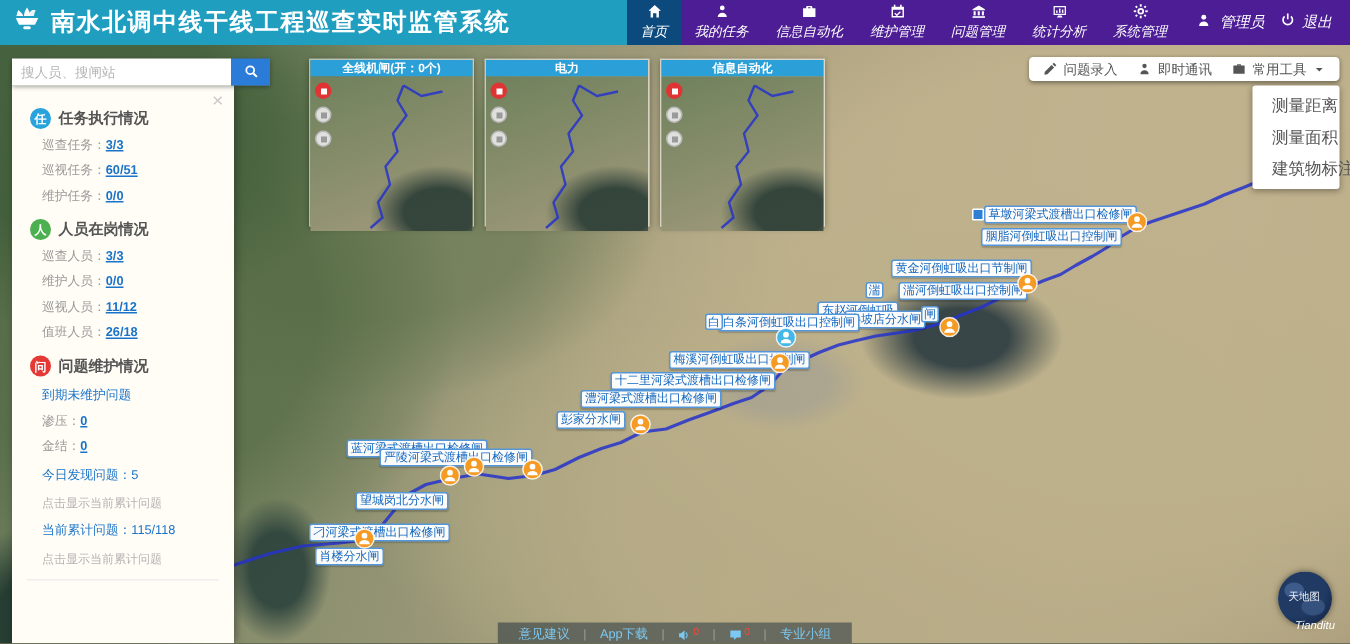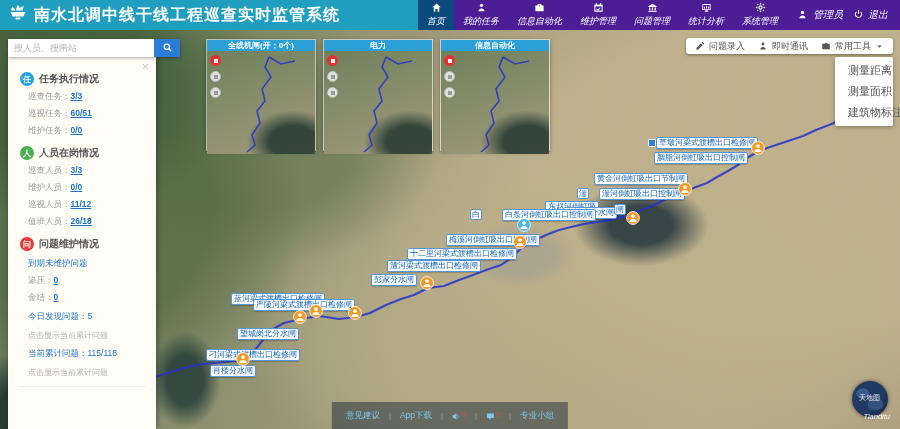--- a/index.html
+++ b/index.html
@@ -77,21 +77,21 @@
 
   
   .toolbar{position:absolute;right:7px;top:38px;height:16px;background:#fff;border-radius:3px;box-shadow:0 1px 3px rgba(0,0,0,.4);display:flex;align-items:center;padding:0 9px;gap:13px;z-index:12;}
   .tool-item{display:flex;align-items:center;gap:4px;font-size:9px;color:#555;cursor:pointer;white-space:nowrap;}
   .tool-item svg{width:10px;height:10px;fill:#6b7a8c;}
   .dropdown{position:absolute;right:7px;top:57px;width:58px;background:#fff;border-radius:2px;box-shadow:0 1px 4px rgba(0,0,0,.35);z-index:12;padding:3px 0;}
   .drop-item{display:flex;align-items:center;gap:5px;padding:3px 8px;font-size:11px;color:#555;cursor:pointer;white-space:nowrap;}
   .drop-item svg{width:9px;height:9px;fill:#9aa6b5;}
 
   
-  .bottom-bar{position:absolute;left:50%;transform:translateX(-50%);bottom:0;height:27px;display:flex;align-items:center;gap:9px;background:rgba(8,28,48,.45);padding:0 14px;z-index:8;white-space:nowrap;}
+  .bottom-bar{position:absolute;left:50%;transform:translateX(-50%);bottom:0;height:14px;display:flex;align-items:center;gap:9px;background:rgba(8,28,48,.45);padding:0 14px;z-index:8;white-space:nowrap;}
   .bb-item{display:flex;align-items:flex-start;gap:1px;font-size:8.5px;color:#7cc8f2;cursor:pointer;line-height:13px;}
   .bb-item svg{width:9px;height:9px;fill:#7cc8f2;margin-top:2px;}
   .bb-count{color:#ff4438;font-size:7px;line-height:9px;}
   .bb-sep{color:rgba(255,255,255,.35);font-size:8px;line-height:13px;}
 
   .tianditu{position:absolute;right:8px;bottom:6px;width:48px;height:42px;z-index:8;}
   .globe{position:absolute;right:4px;bottom:6px;width:36px;height:36px;border-radius:50%;
     background:radial-gradient(10px 8px at 30% 35%, #3d5c8c 0 60%, transparent 70%),
                radial-gradient(12px 9px at 65% 65%, #35527e 0 60%, transparent 70%),
                radial-gradient(circle at 35% 30%, #203a63 0 55%, #101f3a 100%);
@@ -203,21 +203,21 @@
   <svg class="route-svg">
     <polyline id="route" fill="none" stroke="#2633cb" stroke-width="2.1" stroke-opacity="0.85" stroke-linejoin="round" stroke-linecap="round" points="82,396 120,386 152,378 180,369 202,364 226,362 244,360 254,351 263,340 271,330 284,323 301,319 319,316 339,319 356,317 370,313 386,305 401,299 414,295 428,288 444,286 459,280 473,275 489,269 501,265 513,257 521,248 533,241 546,235 559,230 571,227 584,224 598,222 611,220 626,216 641,210 654,205 664,200 674,196 684,192 696,187 707,183 717,177 728,171 738,165 747,158 757,152 767,148 779,144 791,140 803,136 816,130 829,125 841,120"></polyline>
   </svg>
   <div id="map-overlays">
       <div class="mlabel" style="left: 656px; top: 137px;">草墩河梁式渡槽出口检修闸</div>
       <div class="mlabel" style="left: 654px; top: 152px;">胭脂河倒虹吸出口控制闸</div>
       <div class="mlabel" style="left: 594px; top: 173px;">黄金河倒虹吸出口节制闸</div>
       <div class="mlabel" style="left: 587px; top: 188px; margin-left: 12px;">湍河倒虹吸出口控制闸</div>
       <div class="mlabel" style="left: 545px; top: 201px;">东赵河倒虹吸</div>
       <div class="mlabel" style="left: 563px; top: 207px;">半坡店分水闸</div>
-      <div class="mlabel" style="left: 479px; top: 209px; margin-left: 23px;">白条河倒虹吸出口控制闸</div>
+      <div class="mlabel" style="left: 479px; top: 209px;">白条河倒虹吸出口控制闸</div>
       <div class="mlabel" style="left: 446px; top: 234px;">梅溪河倒虹吸出口控制闸</div>
       <div class="mlabel" style="left: 407px; top: 248px;">十二里河梁式渡槽出口检修闸</div>
       <div class="mlabel" style="left: 387px; top: 260px;">澧河梁式渡槽出口检修闸</div>
       <div class="mlabel" style="left: 371px; top: 274px;">彭家分水闸</div>
       <div class="mlabel" style="left: 231px; top: 293px;">蓝河梁式渡槽出口检修闸</div>
       <div class="mlabel" style="left: 253px; top: 299px;">严陵河梁式渡槽出口检修闸</div>
       <div class="mlabel" style="left: 237px; top: 328px;">望城岗北分水闸</div>
       <div class="mlabel" style="left: 206px; top: 349px;">刁河梁式渡槽出口检修闸</div>
       <div class="mlabel" style="left: 210px; top: 365px;">肖楼分水闸</div>
       <div class="mchip" style="left: 577px; top: 188px;">湍</div>

